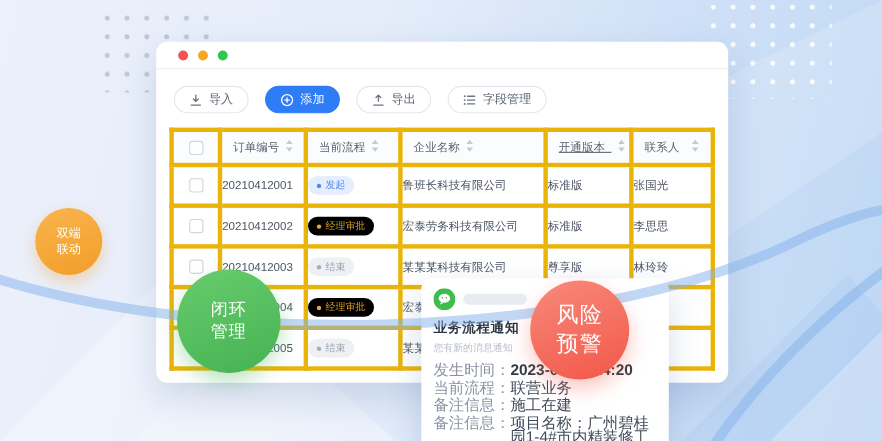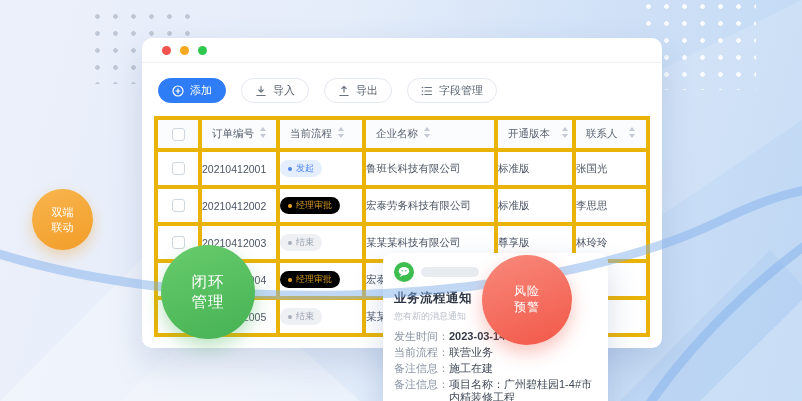--- a/index.html
+++ b/index.html
@@ -31,21 +31,21 @@
     border-radius:13px; font-size:11px; border:1px solid #e3e7ee; background:#fff; color:#5c6573; cursor:pointer; white-space:nowrap; }
   .btn svg { flex:none; }
   .btn-primary { background:#2e7cf6; border-color:#2e7cf6; color:#fff; }
 
   
   .grid { margin:0 12px; border-collapse:collapse; width:calc(100% - 24px); table-layout:fixed; }
   .grid th, .grid td { border:4px solid #eab308; font-weight:normal; overflow:hidden; white-space:nowrap; }
   .grid th { height:32px; font-size:10.5px; color:#5b6472; background:#fbfcfe; text-align:left; padding-left:10px; }
   .grid td { height:37px; font-size:10.5px; color:#4c5564; padding-left:0; }
   .col-cb { width:44px; text-align:center !important; padding-left:0 !important; }
-  .col-order{ width:78px; } .col-flow{ width:86px;margin-top:14px; } .col-co{ width:132px; } .col-ver{ width:78px; }
+  .col-order{ width:78px; } .col-flow{ width:86px;margin-top:14px; } .col-co{ width:132px; } .col-ver{ width:78px;text-decoration:underline; }
   .cb { display:inline-block; width:13px; height:13px; border:1px solid #cfd6df; border-radius:3px; background:#fff; vertical-align:middle; cursor:pointer; }
   .sorter { display:inline-block; width:7px; height:11px; position:relative; margin-left:6px; vertical-align:-1px; }
   .sorter::before { content:""; position:absolute; top:0; left:0;
     border-left:3.5px solid transparent; border-right:3.5px solid transparent; border-bottom:4px solid #c3cad6; }
   .sorter::after  { content:""; position:absolute; bottom:0; left:0;
     border-left:3.5px solid transparent; border-right:3.5px solid transparent; border-top:4px solid #c3cad6; }
   .badge { display:inline-flex; align-items:center; gap:4px; height:17px; padding:0 8px; border-radius:9px; font-size:9px; }
   .badge i { width:4px; height:4px; border-radius:50%; display:block; }
   .badge-blue   { background:#e4eefd; color:#4f86ec; } .badge-blue i   { background:#4f86ec; }
   .badge-yellow { background:#000000; color:#d79a1e; } .badge-yellow i { background:#f0a62a; }
@@ -55,36 +55,36 @@
   .swoosh { position:absolute; inset:0; z-index:6; pointer-events:none; }
 
   
   .notify { position:absolute; left:383px; top:253px; width:225px; z-index:5;
     background:#fff; border-radius:9px; box-shadow:0 12px 30px rgba(70,100,160,.22); padding:9px 11px 11px; }
   .n-head { display:flex; align-items:center; gap:7px; }
   .n-pill { width:58px; height:10px; border-radius:5px; background:#e8ecf1; }
   .n-title { font-size:12.5px; color:#2d3644; font-weight:bold; margin-top:8px; letter-spacing:.5px; }
   .n-sub { font-size:9px; color:#b7bec9; margin-top:3px; }
   .n-fields { margin-top:7px; display:flex; flex-direction:column; gap:3px; }
-  .n-row { display:flex; font-size:11px; line-height:13px; }
+  .n-row { display:flex; font-size:14px; line-height:13px; }
   .n-label { color:#8a93a4; flex:none; }
   .n-value { color:#414a59; white-space:pre-line; }
   .n-strong { font-weight:bold; color:#333a47; }
 
   
   .circle { position:absolute; border-radius:50%; display:flex; align-items:center; justify-content:center;
     text-align:center; color:#fff; z-index:7; }
   .circle span { white-space:pre-line; line-height:1.3; }
   .c-orange { left:32px;  top:189px; width:61px; height:61px; font-size:11px;
     background:linear-gradient(160deg,#f8b54e,#f29d28); box-shadow:0 6px 14px rgba(242,157,40,.35); }
   .c-blue   { left:697px; top:182px; width:65px; height:65px; font-size:11px;
     background:linear-gradient(160deg,#5fa0f2,#3f83e6); box-shadow:0 6px 14px rgba(63,131,230,.35); }
   .c-green  { left:161px; top:245px; width:94px; height:94px; font-size:15.5px; letter-spacing:1px;
     background:linear-gradient(160deg,#67cc6c,#46b254); box-shadow:0 8px 18px rgba(70,178,84,.35); }
-  .c-red    { left:482px; top:255px; width:90px; height:90px; font-size:12px; letter-spacing:1px; z-index:8;
+  .c-red    { left:482px; top:255px; width:90px; height:90px; font-size:20px; letter-spacing:1px; z-index:8;
     background:linear-gradient(160deg,#f8897c,#f25848); box-shadow:0 8px 18px rgba(242,88,72,.35); }
 </style>
 </head>
 <body>
 
 <div class="stage">
 
   <svg class="bg-svg" width="802" height="401" viewBox="0 0 802 401">
     <polygon points="0,401 170,230 360,401" fill="#ffffff" opacity="0.30"></polygon>
     <polygon points="120,401 300,230 460,401" fill="#ffffff" opacity="0.18"></polygon>
@@ -96,33 +96,33 @@
   <div class="dots dots-white"></div>
 
   <div class="app-window">
     <div class="titlebar">
       <span class="tl-dot" style="background:#f4544d"></span>
       <span class="tl-dot" style="background:#f6a821"></span>
       <span class="tl-dot" style="background:#2ec84e"></span>
     </div>
 
     <div class="toolbar">
+      <button class="btn">
+        <svg width="12" height="12" viewBox="0 0 12 12" fill="none" stroke="#6a7380" stroke-width="1.2" stroke-linecap="round" stroke-linejoin="round">
+          <path d="M6 1.5v5.5M3.8 5 6 7.2 8.2 5"></path>
+            <path d="M1.8 10.5h8.4"></path>
+        </svg>
+        <span>导入</span>
+      </button>
       <button class="btn btn-primary">
         <svg width="12" height="12" viewBox="0 0 12 12" fill="none" stroke="#fff" stroke-width="1.2">
           <circle cx="6" cy="6" r="5"></circle>
             <path d="M6 3.6v4.8M3.6 6h4.8"></path>
         </svg>
         <span>添加</span>
-      </button>
-      <button class="btn">
-        <svg width="12" height="12" viewBox="0 0 12 12" fill="none" stroke="#6a7380" stroke-width="1.2" stroke-linecap="round" stroke-linejoin="round">
-          <path d="M6 1.5v5.5M3.8 5 6 7.2 8.2 5"></path>
-            <path d="M1.8 10.5h8.4"></path>
-        </svg>
-        <span>导入</span>
       </button>
       <button class="btn">
         <svg width="12" height="12" viewBox="0 0 12 12" fill="none" stroke="#6a7380" stroke-width="1.2" stroke-linecap="round" stroke-linejoin="round">
           <path d="M6 7V1.5M3.8 3.7 6 1.5l2.2 2.2"></path>
             <path d="M1.8 10.5h8.4"></path>
         </svg>
         <span>导出</span>
       </button>
       <button class="btn">
         <svg width="12" height="12" viewBox="0 0 12 12" fill="none" stroke="#6a7380" stroke-width="1.2" stroke-linecap="round">

